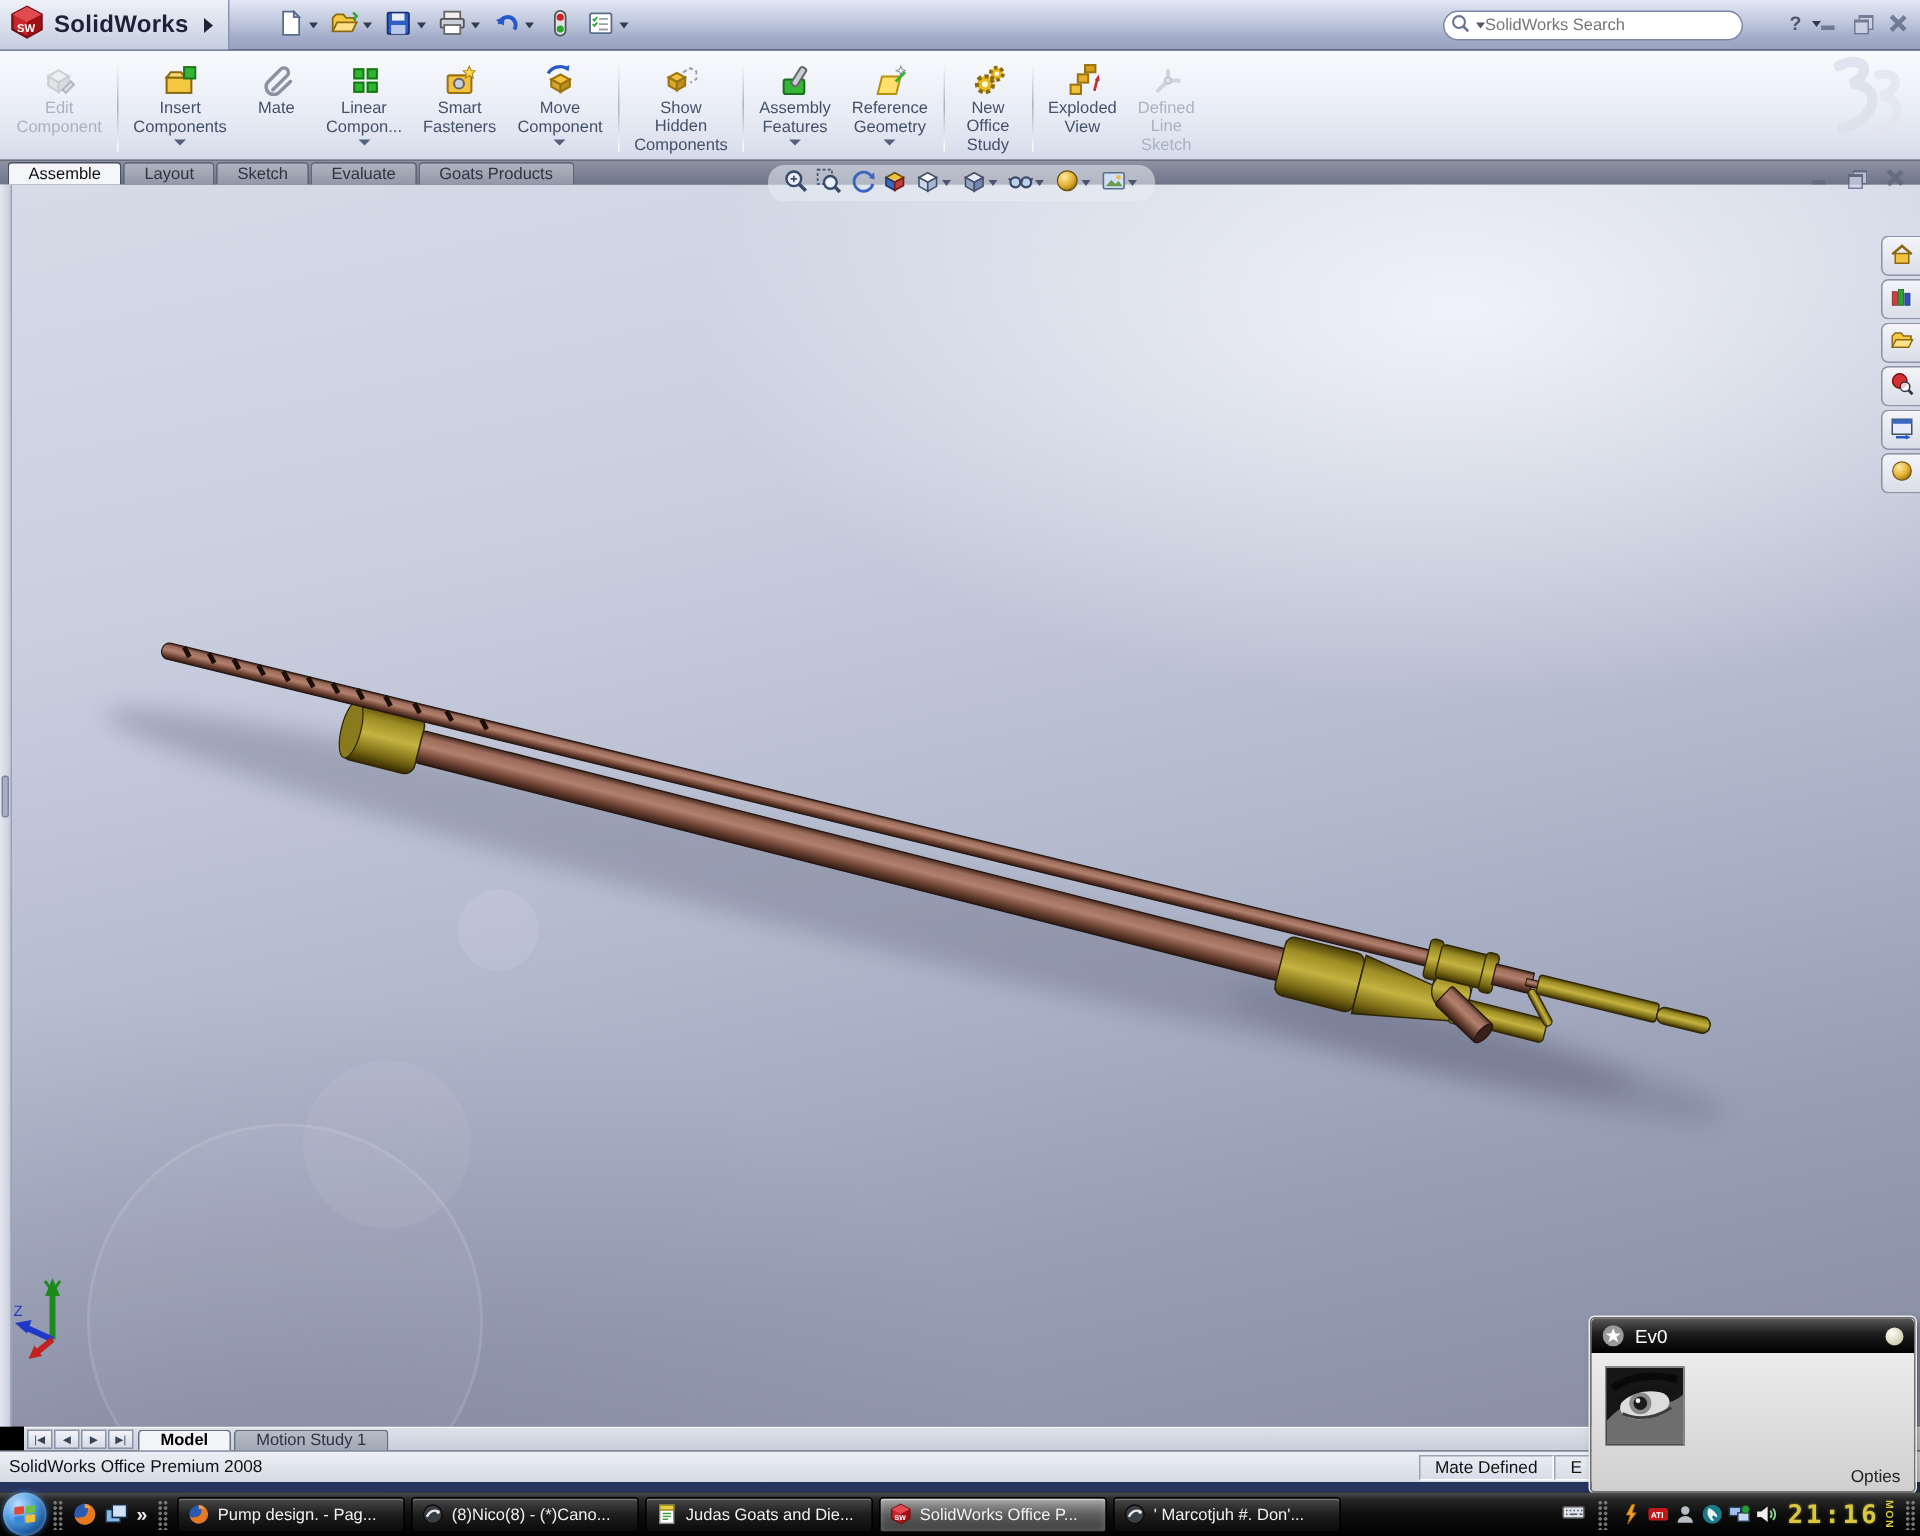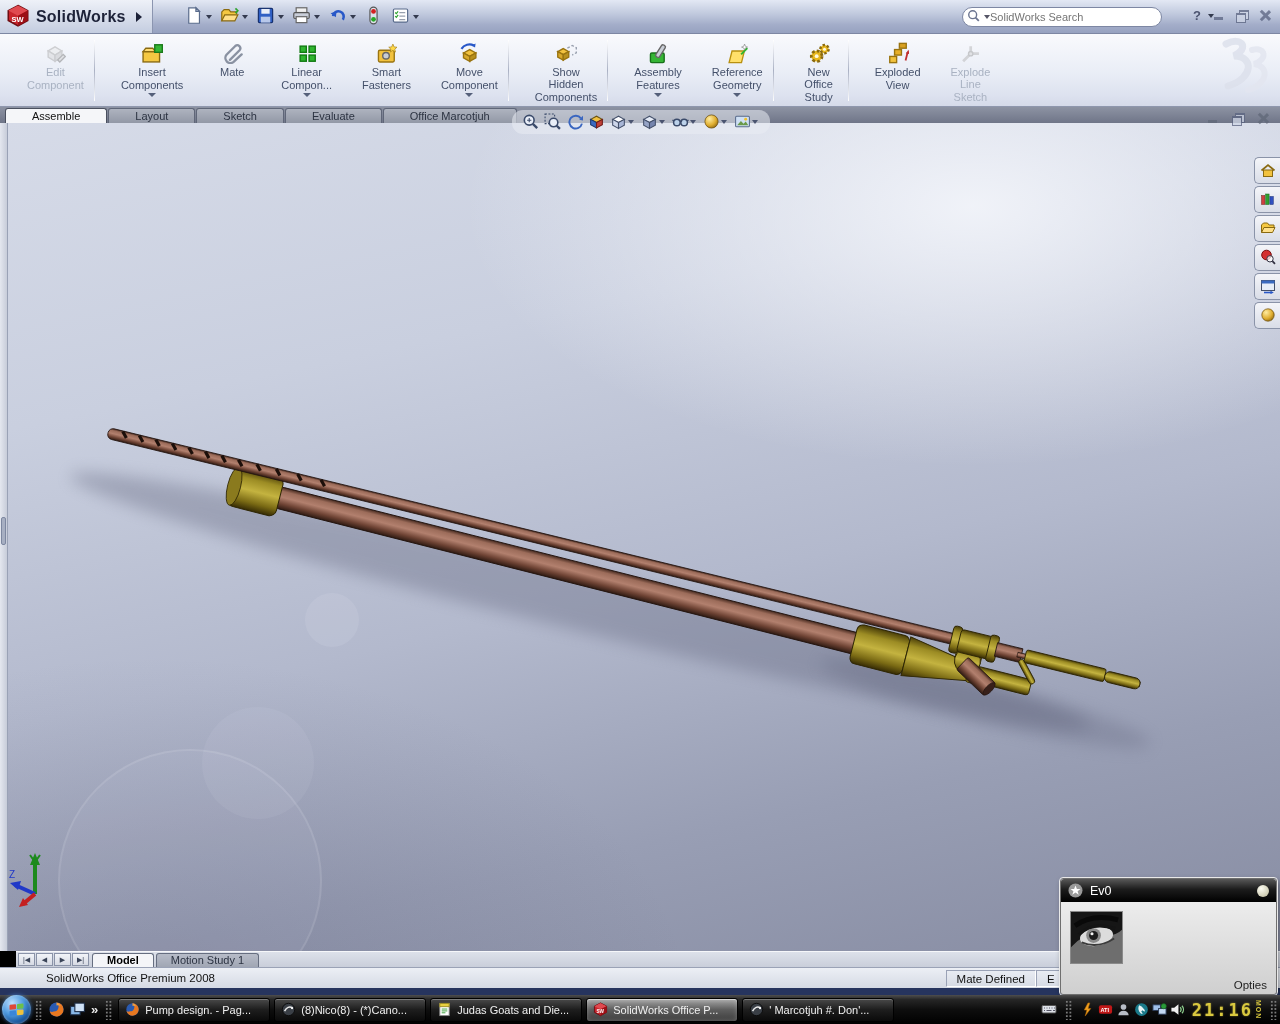--- a/index.html
+++ b/index.html
@@ -29,33 +29,33 @@
   .wc-res::before { content:""; position:absolute; left:4px; top:1px; width:8px; height:7px; border:1px solid #5a6380; border-top-width:2px; background:#cfd6e6;}
   .wc-res::after { content:""; position:absolute; left:1px; top:4px; width:8px; height:7px; border:1px solid #5a6380; border-top-width:2px; background:#cfd6e6;}
   .wc-close::before, .wc-close::after { content:""; position:absolute; left:6px; top:0; width:2.5px; height:13px; background:#5a6380; }
   .wc-close::before { transform:rotate(45deg);} .wc-close::after { transform:rotate(-45deg);}
 
   
   #commandbar { position:absolute; left:0; top:34px; width:1280px; height:73px;
     background:linear-gradient(#f9fafd, #e9edf6 55%, #dde2ef 85%, #d5dae9);
     border-bottom:1px solid #8f97ad; display:flex; align-items:stretch; padding:3px 0 2px 4px; }
   .cm-btn { display:flex; flex-direction:column; align-items:center; justify-content:flex-start;
-    padding:3px 7px 1px; border-radius:3px; min-width:52px;margin-left:16px; }
+    padding:3px 7px 1px; border-radius:3px; min-width:52px; }
   .cm-ico { height:26px; display:flex; align-items:center; }
   .cm-lbl { font-size:11px; line-height:12.5px; color:#44506a; text-align:center; white-space:nowrap; }
   .cm-btn.disabled .cm-lbl { color:#a9b2c2; }
   .cm-btn.disabled svg { filter:grayscale(1) opacity(.45); }
   .cm-caret { width:0; height:0; border-top:4px solid #55607a; border-left:4px solid transparent; border-right:4px solid transparent; margin-top:2px; }
   .cm-sep { width:1px; background:linear-gradient(#fff,#aab1c4,#fff); margin:3px 3px; }
   #ds-watermark { position:absolute; right:6px; top:2px; opacity:.85; pointer-events:none; }
 
   
   #tabband { position:absolute; left:0; top:107px; width:1280px; height:16px;
     background:linear-gradient(#8d93a3,#6f7588); display:flex; align-items:flex-end; padding-left:5px; }
-  .rtab { height:15px; display:flex; align-items:center; padding:0 26px; margin-right:1px;
+  .rtab { height:15px; display:flex; align-items:center; padding:0 13px; margin-right:1px;
     font-size:11px; color:#2c3342; background:linear-gradient(#aeb3bf,#9298a6);
     border:1px solid #5f6678; border-bottom:none; border-radius:3px 3px 0 0; }
   .rtab.active { background:#f5f6f9; color:#111; border-color:#4a505f; font-weight:normal; position:relative; z-index:2; }
 
   
   #hu-toolbar { position:absolute; left:512px; top:110px; height:24px; display:flex; align-items:center; gap:1px;
     background:rgba(233,236,244,.55); border-radius:11px; padding:1px 8px; z-index:6; }
   .hu-btn { display:flex; align-items:center; padding:1px 2px; border-radius:2px; }
   .hu-caret { width:0; height:0; border-top:4px solid #4a5470; border-left:3.5px solid transparent; border-right:3.5px solid transparent; margin:0 2px 0 1px; }
   #child-controls { position:absolute; right:10px; top:112px; display:flex; gap:11px; z-index:6; }
@@ -82,21 +82,21 @@
     background:linear-gradient(#dde1ea,#c9ceda); border-top:1px solid #f6f7fa; display:flex; align-items:center; padding-left:2px; }
   .navbtn { width:17px; height:13px; margin-right:1px; background:linear-gradient(#f2f4f8,#d6dae4);
     border:1px solid #8a93a8; display:flex; align-items:center; justify-content:center; }
   .btab { height:14px; display:flex; align-items:center; padding:0 14px; font-size:11px; color:#2c3342;
     background:linear-gradient(#b7bcc8,#a0a6b4); border:1px solid #666e80; border-bottom:none; border-radius:3px 3px 0 0; margin-left:2px; }
   .btab.active { background:#f4f5f8; color:#000; font-weight:bold; }
 
   
   #statusbar { position:absolute; left:0; top:967px; width:1280px; height:21px;
     background:linear-gradient(#eceff5,#d5dae4); border-top:1px solid #9aa2b6; display:flex; align-items:center; color:#111; font-size:11.5px; }
-  #status-left { padding-left:6px;margin-left:40px; }
+  #status-left { padding-left:6px; }
   .status-cell { position:absolute; top:2px; height:17px; display:flex; align-items:center; padding:0 10px;
     border:1px solid; border-color:#9aa2b6 #fff #fff #9aa2b6; }
   #window-edge { position:absolute; left:0; top:988px; width:1280px; height:7px; background:linear-gradient(#2d3b66,#1b2okay648); background:#26345e; }
 
   
   #msn-popup { position:absolute; left:1060px; top:878px; width:217px; height:117px; z-index:40;
     background:linear-gradient(#f4f4f4,#cfcfcf); border:1px solid #6f6f6f; outline:1px solid #e9e9e9; border-radius:3px;
     box-shadow:2px 3px 6px rgba(0,0,0,.45); }
   #msn-header { height:23px; background:linear-gradient(#585858,#1c1c1c 45%,#000); border-radius:3px 3px 0 0;
     display:flex; align-items:center; padding:0 7px; gap:7px; }
@@ -366,32 +366,32 @@
       <div class="cm-lbl">Exploded</div>
       <div class="cm-lbl">View</div>
     </div>
     <div class="cm-btn disabled">
       <div class="cm-ico">
         <svg width="22" height="22" viewBox="0 0 16 16">
           <path d="M3 14 L8.5 8.5 M8.5 8.5 V3 M8.5 8.5 H14.5" stroke="#a8aeb8" stroke-width="2"></path>
           <circle cx="8.5" cy="8.5" r="1.6" fill="#c8ccd4" stroke="#8a92a0"></circle>
         </svg>
       </div>
-      <div class="cm-lbl">Explode</div>
+      <div class="cm-lbl">Defined</div>
       <div class="cm-lbl">Line</div>
       <div class="cm-lbl">Sketch</div>
     </div>
   </div>
 
 <div id="tabband">
     <div class="rtab active">Assemble</div>
     <div class="rtab">Layout</div>
     <div class="rtab">Sketch</div>
     <div class="rtab">Evaluate</div>
-    <div class="rtab">Office Marcotjuh</div>
+    <div class="rtab">Goats Products</div>
   </div>
 <div id="hu-toolbar">
     <span class="hu-btn">
       <span><svg width="17" height="17" viewBox="0 0 16 16">
           <circle cx="6.8" cy="6.8" r="4.6" fill="#e9eef8" stroke="#3a4a6a" stroke-width="1.5"></circle>
           <line x1="10.2" y1="10.2" x2="14.3" y2="14.3" stroke="#3a4a6a" stroke-width="2.2"></line>
           <path d="M4.8 6.8 h4 M6.8 4.8 v4" stroke="#3a4a6a"></path>
         </svg></span>
     </span>
     <span class="hu-btn">

